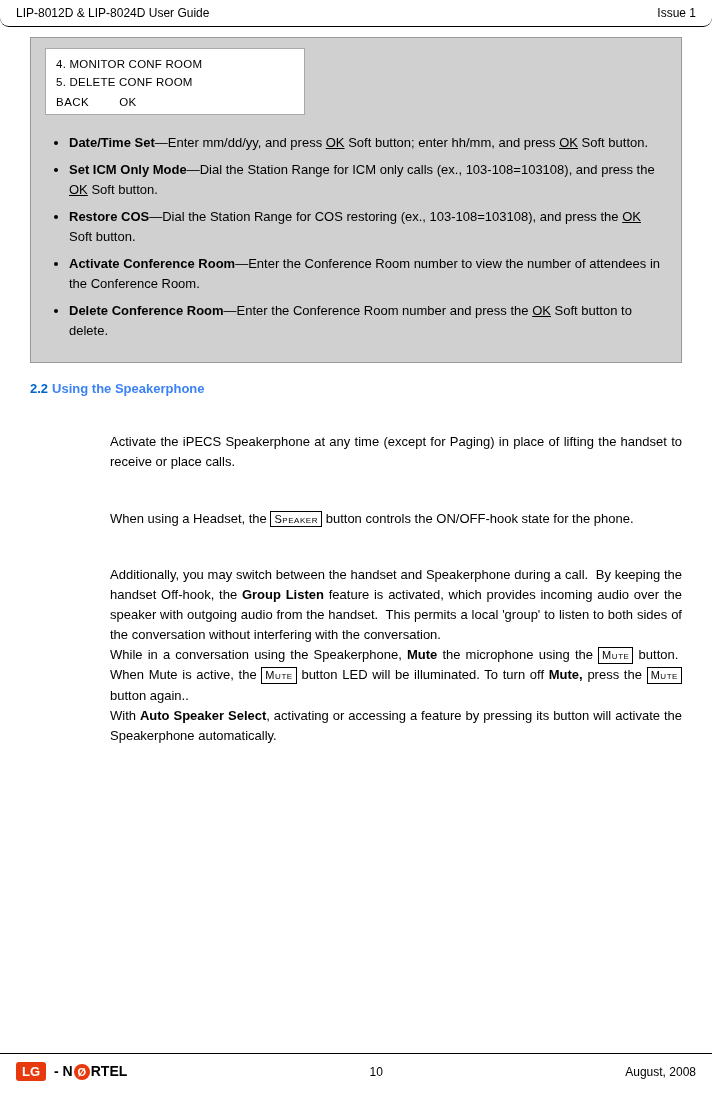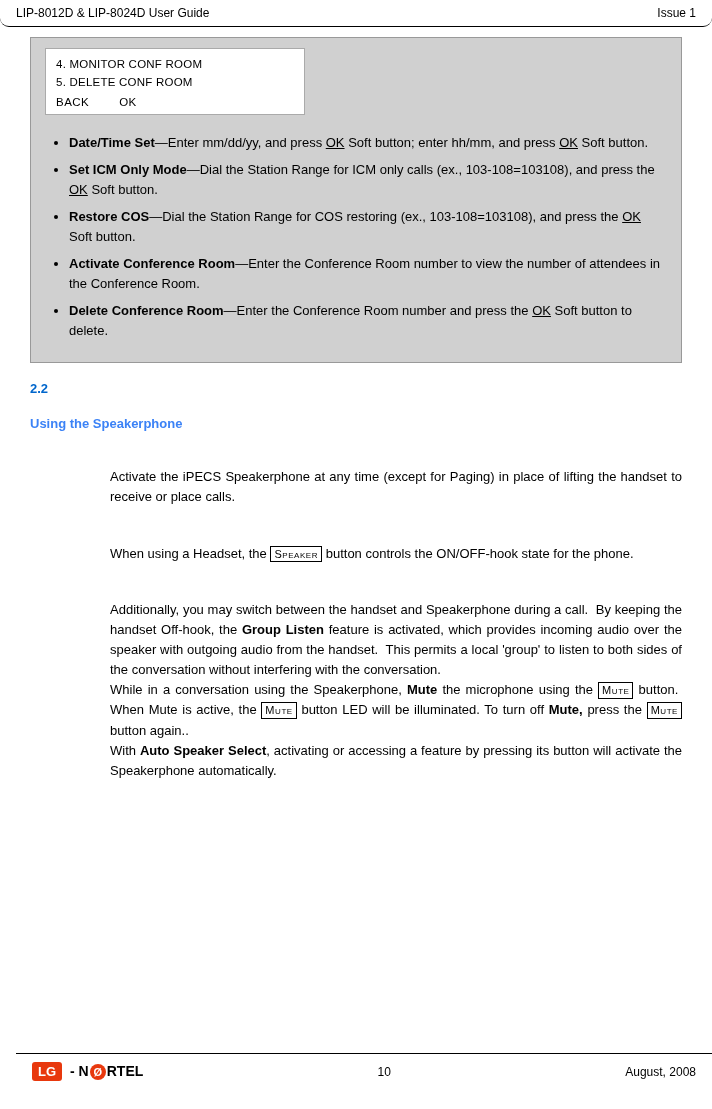--- a/index.html
+++ b/index.html
@@ -79,24 +79,23 @@
       font-weight: bold;
     }
 
     .underline {
       text-decoration: underline;
     }
 
     
     .section-heading {
       display: flex;
-      gap: 20px;
+      gap: 4px;
       margin-bottom: 10px;
       margin-top: 0;
-      flex-direction: column;
     }
 
     .section-number {
       color: #0066cc;
       font-weight: bold;
       font-size: 13px;
       white-space: nowrap;
     }
 
     .section-title {
@@ -124,21 +123,21 @@
       font-variant: small-caps;
       letter-spacing: 0.05em;
       display: inline-block;
       line-height: 1.3;
     }
 
     
     .page-footer {
       position: absolute;
       bottom: 20px;
-      left: 16px;
+      left: 0;
       right: 0;
       display: flex;
       justify-content: space-between;
       align-items: center;
       padding: 8px 16px;
       border-top: 1px solid #000;
       font-size: 12px;
     }
 
     .footer-logo {

